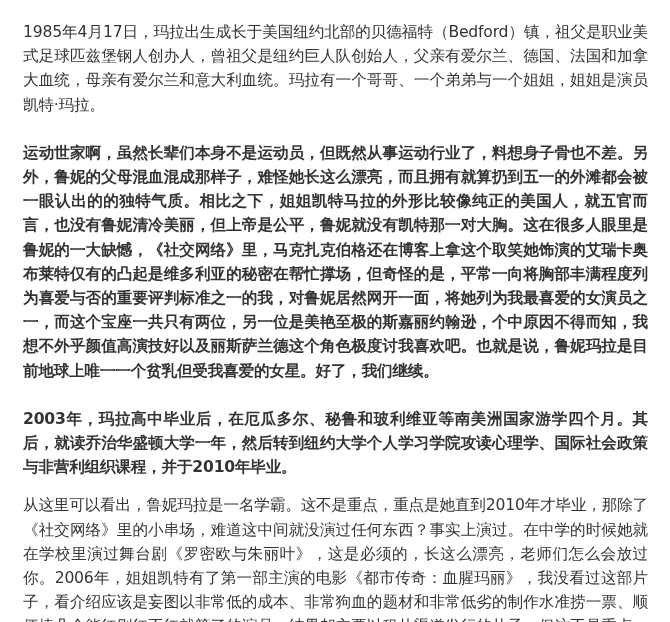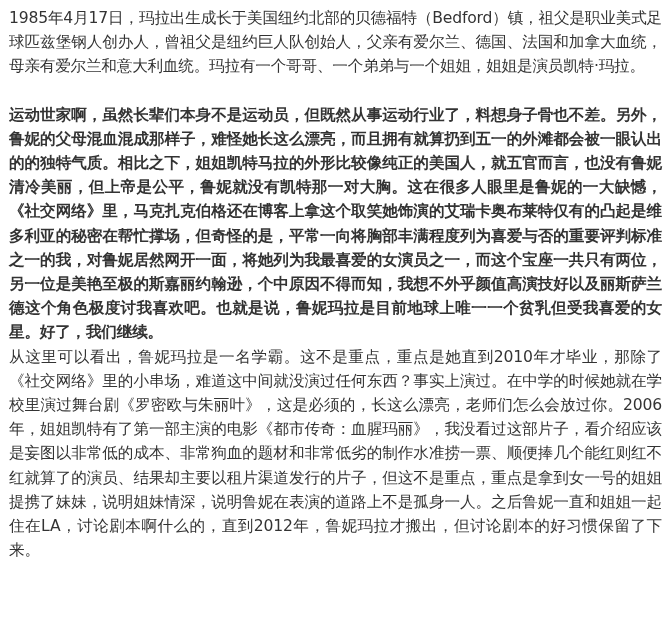--- a/index.html
+++ b/index.html
@@ -5,23 +5,24 @@
   html, body { margin: 0; padding: 0; background: #ffffff; }
   body { width: 670px; height: 622px; overflow: hidden; }
   .article {
     padding: 6px 8px 0 9px;
     font-family: "DejaVu Sans", "Liberation Sans", sans-serif;
     font-size: 15.6px;
     line-height: 24.2px;
     color: #333333;
     letter-spacing: -0.2px;
   }
-  .article p { margin: 0; text-align: justify; }
+  .article p { margin: 14px; text-align: justify; }
   .article p.gap { margin-top: 24px; font-weight: bold; }
 </style>
 </head>
 <body>
 
 <div class="article">
   <p>1985年4月17日，玛拉出生成长于美国纽约北部的贝德福特（Bedford）镇，祖父是职业美式足球匹兹堡钢人创办人，曾祖父是纽约巨人队创始人，父亲有爱尔兰、德国、法国和加拿大血统，母亲有爱尔兰和意大利血统。玛拉有一个哥哥、一个弟弟与一个姐姐，姐姐是演员凯特·玛拉。</p>
   <p class="gap">运动世家啊，虽然长辈们本身不是运动员，但既然从事运动行业了，料想身子骨也不差。另外，鲁妮的父母混血混成那样子，难怪她长这么漂亮，而且拥有就算扔到五一的外滩都会被一眼认出的的独特气质。相比之下，姐姐凯特马拉的外形比较像纯正的美国人，就五官而言，也没有鲁妮清冷美丽，但上帝是公平，鲁妮就没有凯特那一对大胸。这在很多人眼里是鲁妮的一大缺憾，《社交网络》里，马克扎克伯格还在博客上拿这个取笑她饰演的艾瑞卡奥布莱特仅有的凸起是维多利亚的秘密在帮忙撑场，但奇怪的是，平常一向将胸部丰满程度列为喜爱与否的重要评判标准之一的我，对鲁妮居然网开一面，将她列为我最喜爱的女演员之一，而这个宝座一共只有两位，另一位是美艳至极的斯嘉丽约翰逊，个中原因不得而知，我想不外乎颜值高演技好以及丽斯萨兰德这个角色极度讨我喜欢吧。也就是说，鲁妮玛拉是目前地球上唯一一个贫乳但受我喜爱的女星。好了，我们继续。</p>
+  <p class="gap">2003年，玛拉高中毕业后，在厄瓜多尔、秘鲁和玻利维亚等南美洲国家游学四个月。其后，就读乔治华盛顿大学一年，然后转到纽约大学个人学习学院攻读心理学、国际社会政策与非营利组织课程，并于2010年毕业。</p>
   <p>从这里可以看出，鲁妮玛拉是一名学霸。这不是重点，重点是她直到2010年才毕业，那除了《社交网络》里的小串场，难道这中间就没演过任何东西？事实上演过。在中学的时候她就在学校里演过舞台剧《罗密欧与朱丽叶》，这是必须的，长这么漂亮，老师们怎么会放过你。2006年，姐姐凯特有了第一部主演的电影《都市传奇：血腥玛丽》，我没看过这部片子，看介绍应该是妄图以非常低的成本、非常狗血的题材和非常低劣的制作水准捞一票、顺便捧几个能红则红不红就算了的演员、结果却主要以租片渠道发行的片子，但这不是重点，重点是拿到女一号的姐姐提携了妹妹，说明姐妹情深，说明鲁妮在表演的道路上不是孤身一人。之后鲁妮一直和姐姐一起住在LA，讨论剧本啊什么的，直到2012年，鲁妮玛拉才搬出，但讨论剧本的好习惯保留了下来。</p>
 </div>
 
 </body></html>

